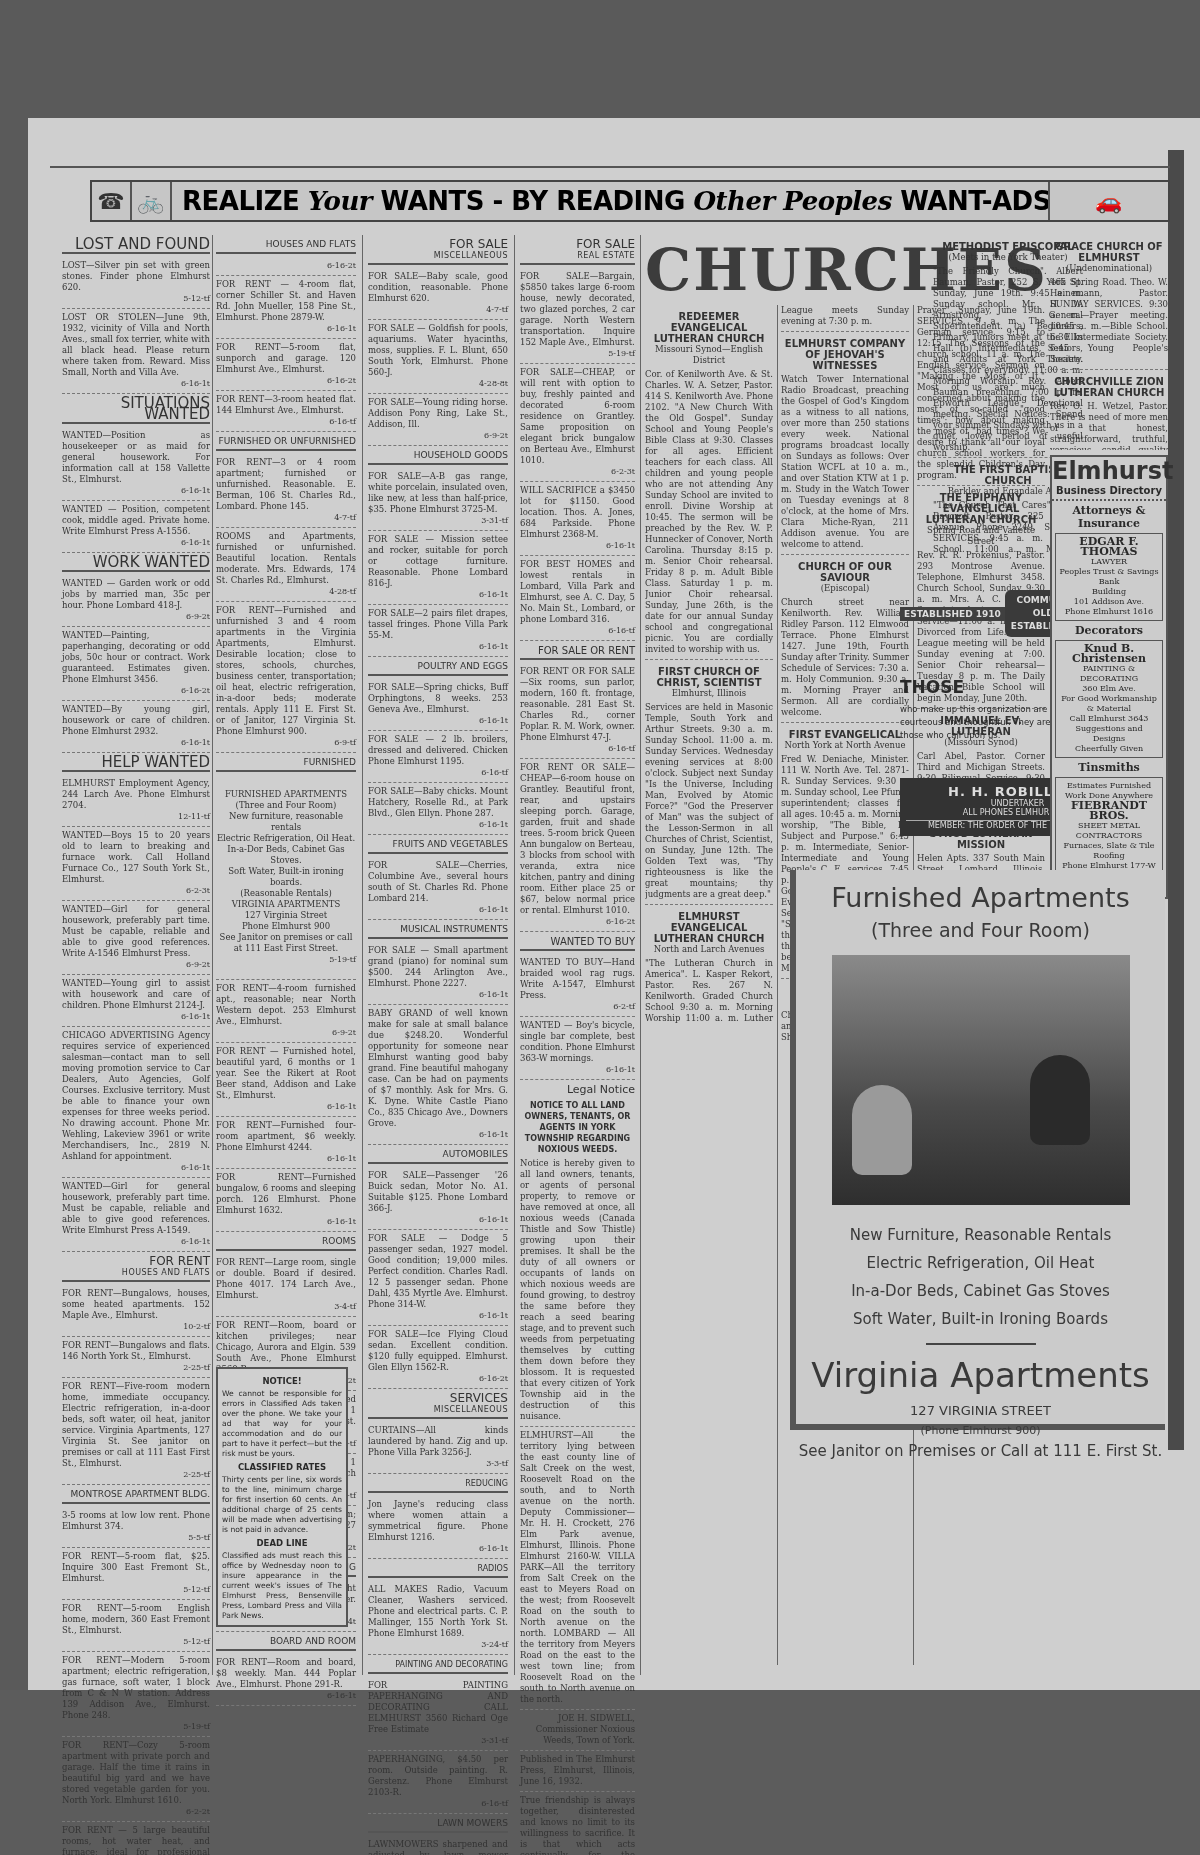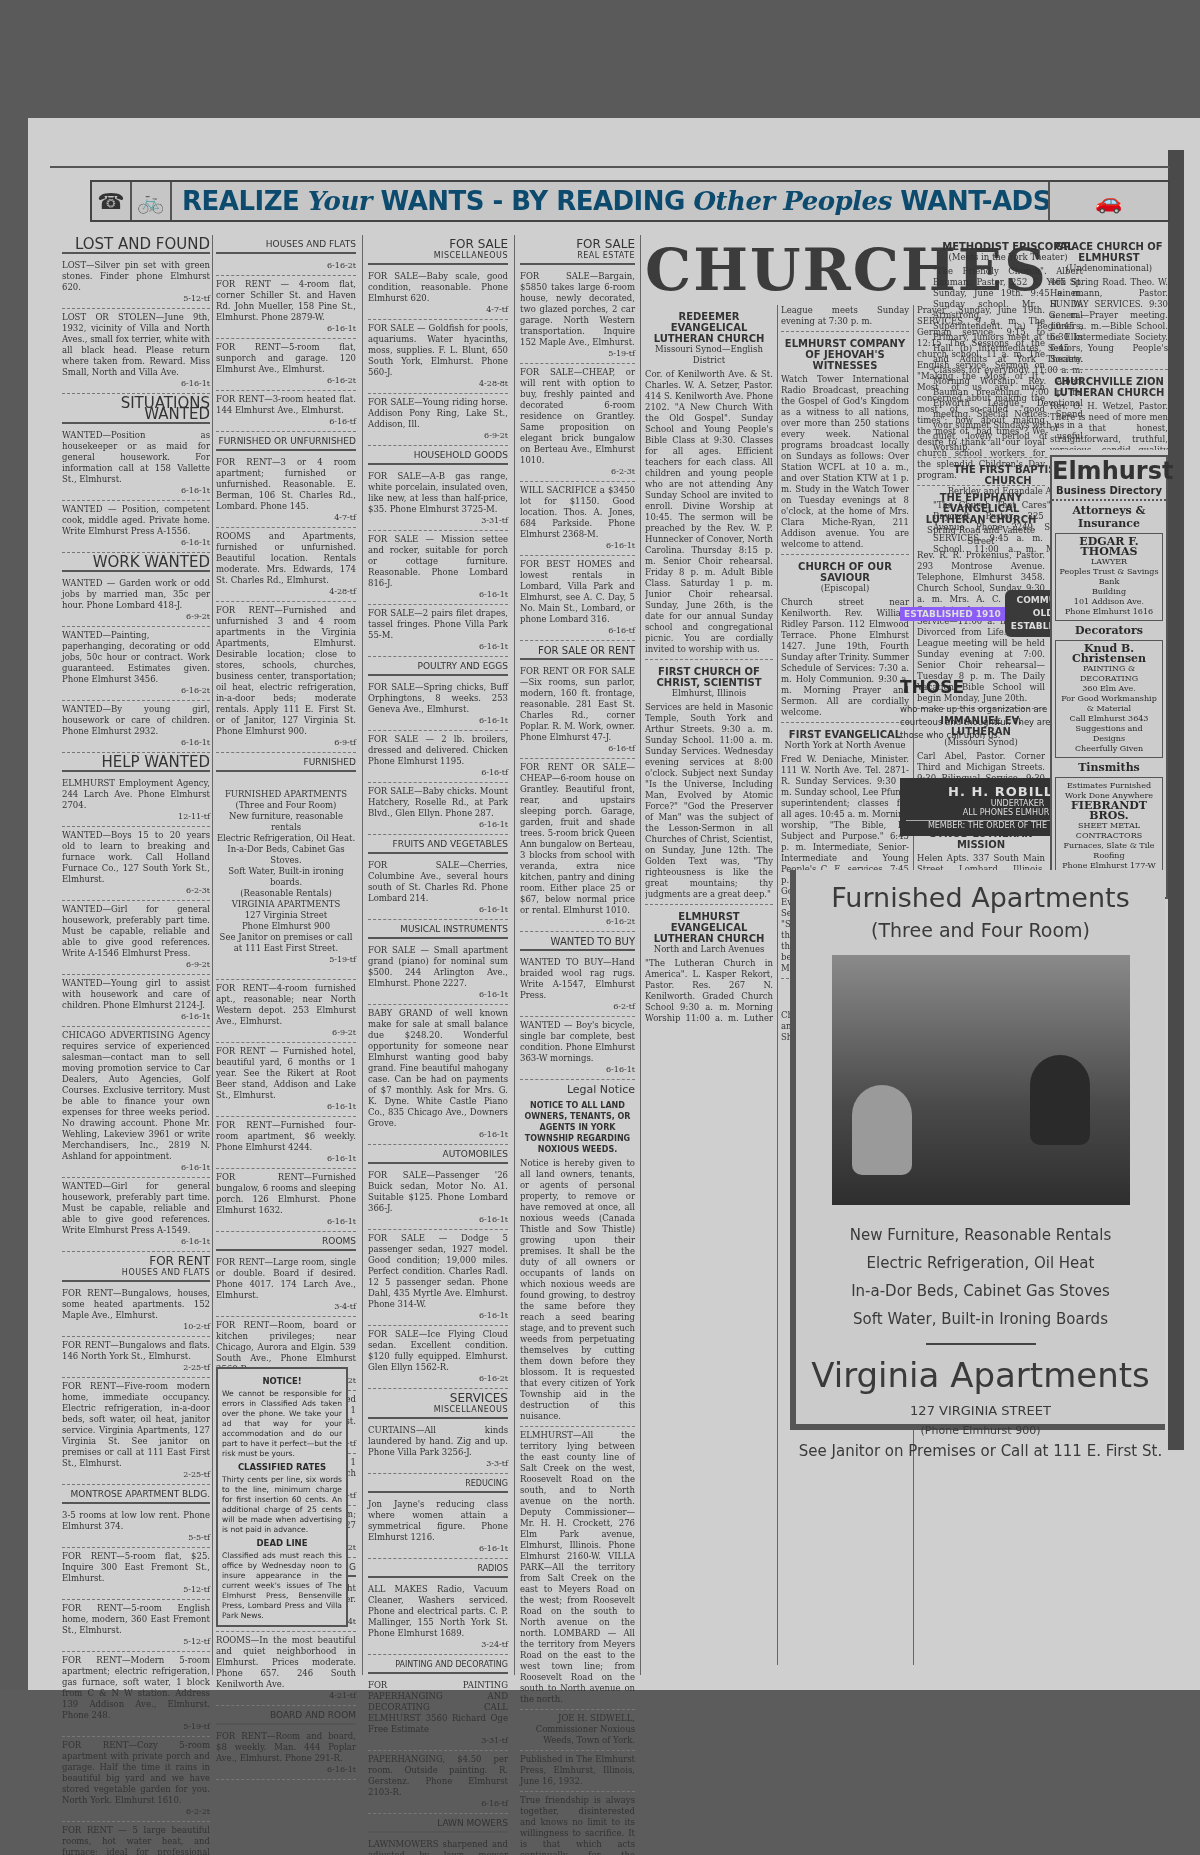--- a/index.html
+++ b/index.html
@@ -4,21 +4,21 @@
 <style>
   * { box-sizing: border-box; margin: 0; padding: 0; }
   html, body { width: 1200px; height: 1855px; overflow: hidden; }
   body { background: #5a5a5a; font-family: "DejaVu Serif", serif; color: #2a2a2a; position: relative; }
   .page { position: absolute; left: 28px; top: 118px; width: 1172px; height: 1670px; background: #cfcfcf; }
   .bottom-shadow { position: absolute; left: 0; top: 1690px; width: 1200px; height: 165px; background: #5c5c5c; }
   .right-edge { position: absolute; left: 1168px; top: 150px; width: 16px; height: 1300px; background: #4a4a4a; }
   .top-rule { position: absolute; left: 50px; top: 166px; width: 1120px; height: 2px; background: #555; }
   .banner { position: absolute; left: 90px; top: 180px; width: 1080px; height: 42px; border: 2px solid #444; display: flex; align-items: center; background: #c6c6c6; }
   .banner .icon-box { width: 40px; height: 38px; border-right: 2px solid #555; display: flex; align-items: center; justify-content: center; font-size: 22px; color: #333; }
-  .banner .slogan { flex: 1; padding-left: 10px; font-family: "DejaVu Sans", sans-serif; font-weight: bold; font-size: 26px; letter-spacing: -0.5px; color: #0c4a6e; white-space: nowrap; overflow: hidden; }
+  .banner .slogan { flex: 1; padding-left: 10px; font-family: "DejaVu Sans", sans-serif; font-weight: bold; font-size: 26px; letter-spacing: -0.5px; color: #000000; white-space: nowrap; overflow: hidden; }
   .banner .slogan i { font-family: "DejaVu Serif", serif; font-weight: bold; }
   .banner .car-box { width: 120px; height: 38px; border-left: 2px solid #555; display:flex; align-items:center; justify-content:center; font-size: 22px; }
   .col { position: absolute; top: 235px; font-size: 8.5px; line-height: 11px; color: #333; }
   .sec-head { font-family: "DejaVu Sans", sans-serif; font-weight: normal; text-align: right; color: #333; border-bottom: 2px solid #555; margin: 4px 0 3px; padding-bottom: 2px; }
   .sec-head.big { font-size: 15px; }
   .sec-head.med { font-size: 12px; }
   .sec-head .sub { display: block; font-size: 8px; letter-spacing: 0.5px; }
   .ad { border-bottom: 1px dashed #777; padding: 3px 0 4px; text-align: justify; }
   .ad .code { display:block; text-align: right; font-size: 8px; }
   .vline { position:absolute; width:1px; background:#666; }
@@ -26,21 +26,21 @@
   .church-head { font-family: "DejaVu Sans", sans-serif; font-weight: bold; font-size: 10px; text-align: center; margin-top: 6px; }
   .church-sub { text-align: center; font-size: 8.5px; }
   .directory { position:absolute; left:1050px; top:455px; width:118px; border:2px solid #555; background:#ccc; }
   .directory .dir-title { font-family: "DejaVu Sans", sans-serif; font-weight: bold; font-size: 24px; text-align:center; color:#333; }
   .directory .dir-sub { font-family: "DejaVu Sans", sans-serif; font-weight: bold; font-size: 10px; text-align:center; border-bottom: 2px dotted #555; padding-bottom: 3px; }
   .directory .cat { font-weight: bold; font-size: 11px; text-align:center; margin: 3px 0; }
   .directory .card { border: 1px solid #555; margin: 2px 3px; padding: 3px; text-align:center; font-size: 8px; line-height: 10px; }
   .directory .card b.name { font-size: 11px; display:block; }
   .robillard { position:absolute; left:900px; top:560px; width:235px; height:300px; }
   .est-badge { display:flex; align-items:center; margin-top: 30px; }
-  .est-badge .l { background:#8b5cf6; color:#ddd; font-family:"DejaVu Sans",sans-serif; font-weight:bold; font-size:9px; padding:2px 4px; }
+  .est-badge .l { background:#404040; color:#ddd; font-family:"DejaVu Sans",sans-serif; font-weight:bold; font-size:9px; padding:2px 4px; }
   .est-badge .r { background:#3a3a3a; color:#ddd; font-family:"DejaVu Sans",sans-serif; font-weight:bold; font-size:9px; padding:4px 6px; text-align:center; border-radius:6px; line-height:13px; }
   .those { font-family:"DejaVu Sans",sans-serif; font-weight:bold; font-size:17px; margin-top:40px; }
   .those-body { font-family:"DejaVu Sans",sans-serif; font-size:8.5px; line-height:13px; margin-top:6px; }
   .und-box { background:#333; color:#ddd; margin-top: 36px; padding: 6px; font-family:"DejaVu Sans",sans-serif; text-align:center; }
   .und-box .n { font-size:13px; font-weight:bold; letter-spacing:1px; }
   .und-box .s { font-size:8px; }
   .va-ad { position:absolute; left:790px; top:870px; width:375px; height:560px; border-left:6px solid #555; border-bottom: 6px solid #555; background: #cbcbcb; text-align:center; font-family: "DejaVu Sans", sans-serif; color:#3a3a3a; }
   .va-ad .h1 { font-size: 27px; margin-top: 12px; }
   .va-ad .h2 { font-size: 19px; margin-top: 6px; }
   .va-ad .photo { width: 298px; height: 250px; margin: 14px auto 0; background: linear-gradient(#8a8a8a, #4a4a4a 60%, #2e2e2e); position:relative; }
@@ -135,21 +135,20 @@
   <div class="ad"><span>FOR RENT—Furnished four-room apartment, $6 weekly. Phone Elmhurst 4244.</span><span class="code">6-16-1t</span></div>
   <div class="ad"><span>FOR RENT—Furnished bungalow, 6 rooms and sleeping porch. 126 Elmhurst. Phone Elmhurst 1632.</span><span class="code">6-16-1t</span></div>
   <div class="sec-head" style="font-size:9px;">ROOMS</div>
   <div class="ad"><span>FOR RENT—Large room, single or double. Board if desired. Phone 4017. 174 Larch Ave., Elmhurst.</span><span class="code">3-4-tf</span></div>
   <div class="ad"><span>FOR RENT—Room, board or kitchen privileges; near Chicago, Aurora and Elgin. 539 South Ave., Phone Elmhurst 2560-R.</span><span class="code">6-9-2t</span></div>
   <div class="ad"><span>FOR RENT—Nicely furnished large front room; suitable for 1 or 2. 177 Willow Rd., Elmhurst. Call evenings.</span><span class="code">6-2-tf</span></div>
   <div class="ad"><span>FOR RENT — Pleasant room, 1 block from town. 173 Larch Ave., Elmhurst.</span><span class="code">5-5-tf</span></div>
   <div class="ad"><span>FOR RENT — Attractive room; board optional. Garage. 127 Clara Place, Elmhurst.</span><span class="code">6-16-2t</span></div>
   <div class="sec-head" style="font-size:9px;">LIGHT HOUSEKEEPING</div>
   <div class="ad"><span>FOR RENT — Rooms and light housekeeping rooms. Hot water. Phone Elmhurst 50.</span><span class="code">5-26-4t</span></div>
-  <div class="ad"><span>ROOMS—In the most beautiful and quiet neighborhood in Elmhurst. Prices moderate. Phone 657. 246 South Kenilworth Ave.</span><span class="code">4-21-tf</span></div>
   <div class="sec-head" style="font-size:9px;">BOARD AND ROOM</div>
   <div class="ad"><span>FOR RENT—Room and board, $8 weekly. Man. 444 Poplar Ave., Elmhurst. Phone 291-R.</span><span class="code">6-16-1t</span></div>
 
 </div>
 <div class="notice">
   <div class="nh">NOTICE!</div>
   <div>We cannot be responsible for errors in Classified Ads taken over the phone. We take your ad that way for your accommodation and do our part to have it perfect—but the risk must be yours.</div>
   <div class="nh">CLASSIFIED RATES</div>
   <div>Thirty cents per line, six words to the line, minimum charge for first insertion 60 cents. An additional charge of 25 cents will be made when advertising is not paid in advance.</div>
   <div class="nh">DEAD LINE</div>

